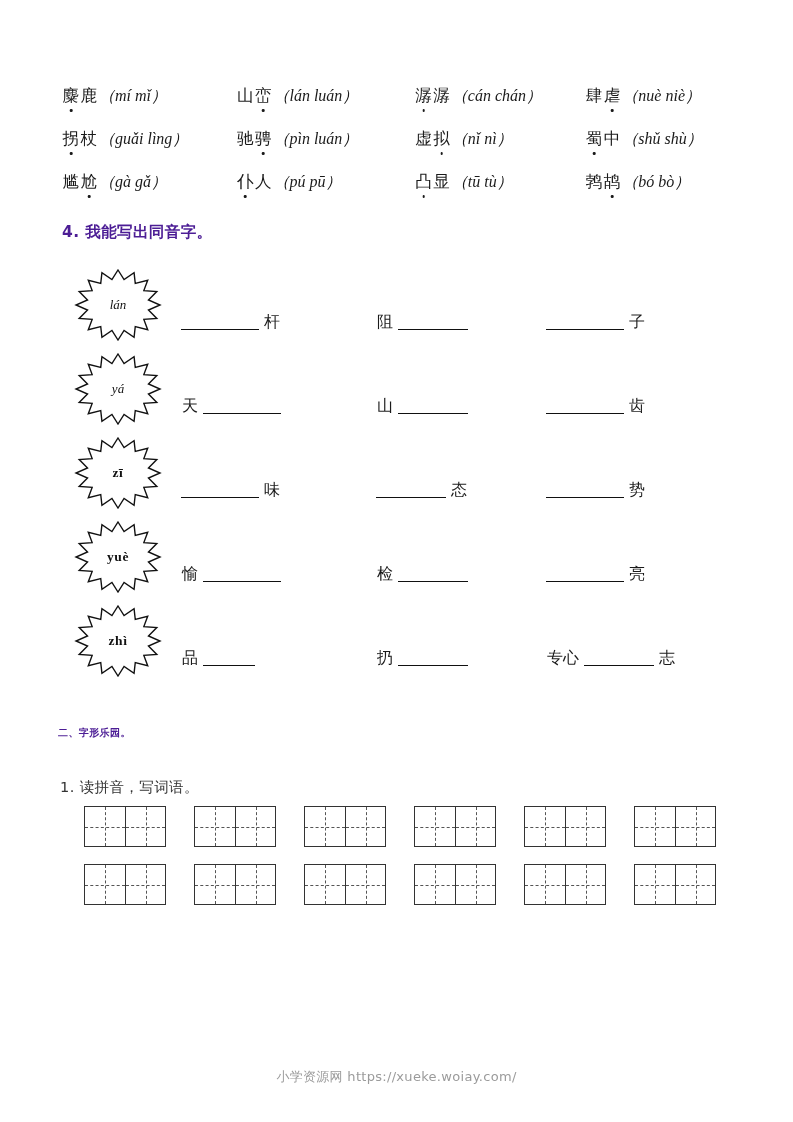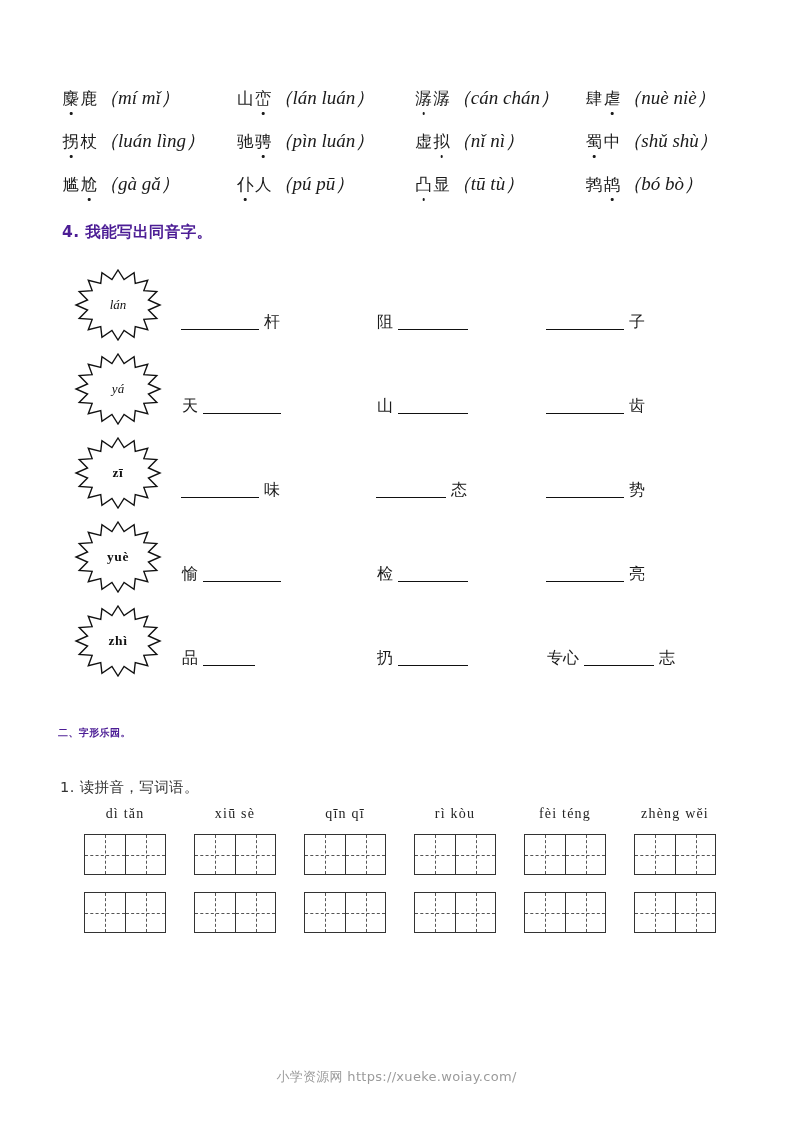--- a/index.html
+++ b/index.html
@@ -64,21 +64,21 @@
     left: 50%;
     bottom: -7px;
     transform: translateX(-50%);
     width: 2.6px;
     height: 2.6px;
     border-radius: 50%;
     background: #1a1a1a;
   }
   .pin {
     font-family: "Liberation Serif", "DejaVu Serif", serif;
-    font-size: 19px;
+    font-size: 16px;
     font-style: italic;
     margin-left: 1px;
   }
 
   
   .head-bold {
     position: absolute;
     font-family: "DejaVu Sans", "Liberation Sans", sans-serif;
     font-weight: bold;
     font-size: 15.5px;
@@ -269,21 +269,21 @@
           </span>
           <span class="pin">（nuè niè）</span>
         </div>
       </div>
       <div class="choice-row">
         <div class="choice-item ci-0">
           <span class="word">
             <span class="hz dotted">拐</span>
             <span class="hz">杖</span>
           </span>
-          <span class="pin">（luán lìng）</span>
+          <span class="pin">（guǎi lìng）</span>
         </div>
         <div class="choice-item ci-1">
           <span class="word">
             <span class="hz">驰</span>
             <span class="hz dotted">骋</span>
           </span>
           <span class="pin">（pìn luán）</span>
         </div>
         <div class="choice-item ci-2">
           <span class="word">
@@ -436,28 +436,20 @@
           <span class="ch">志</span>
         </div>
       </div>
     </div>
 
   <div class="head-bold" id="h-zixing">二、字形乐园。</div>
   <div class="head-sub" id="h-dupinyin">1. 读拼音，写词语。</div>
 
   <div class="grid-block" id="grid-block">
       <div class="grid-rowset">
-        <div class="pin-row">
-          <div class="pin-cell">dì  tǎn</div>
-          <div class="pin-cell">xiū sè</div>
-          <div class="pin-cell">qīn qī</div>
-          <div class="pin-cell">rì  kòu</div>
-          <div class="pin-cell">fèi téng</div>
-          <div class="pin-cell">zhèng wěi</div>
-        </div>
         <div class="box-row">
           <div class="box-cell">
             <div class="tzg">
               <div class="tzg-cell"></div>
               <div class="tzg-cell"></div>
             </div>
           </div>
           <div class="box-cell">
             <div class="tzg">
               <div class="tzg-cell"></div>

